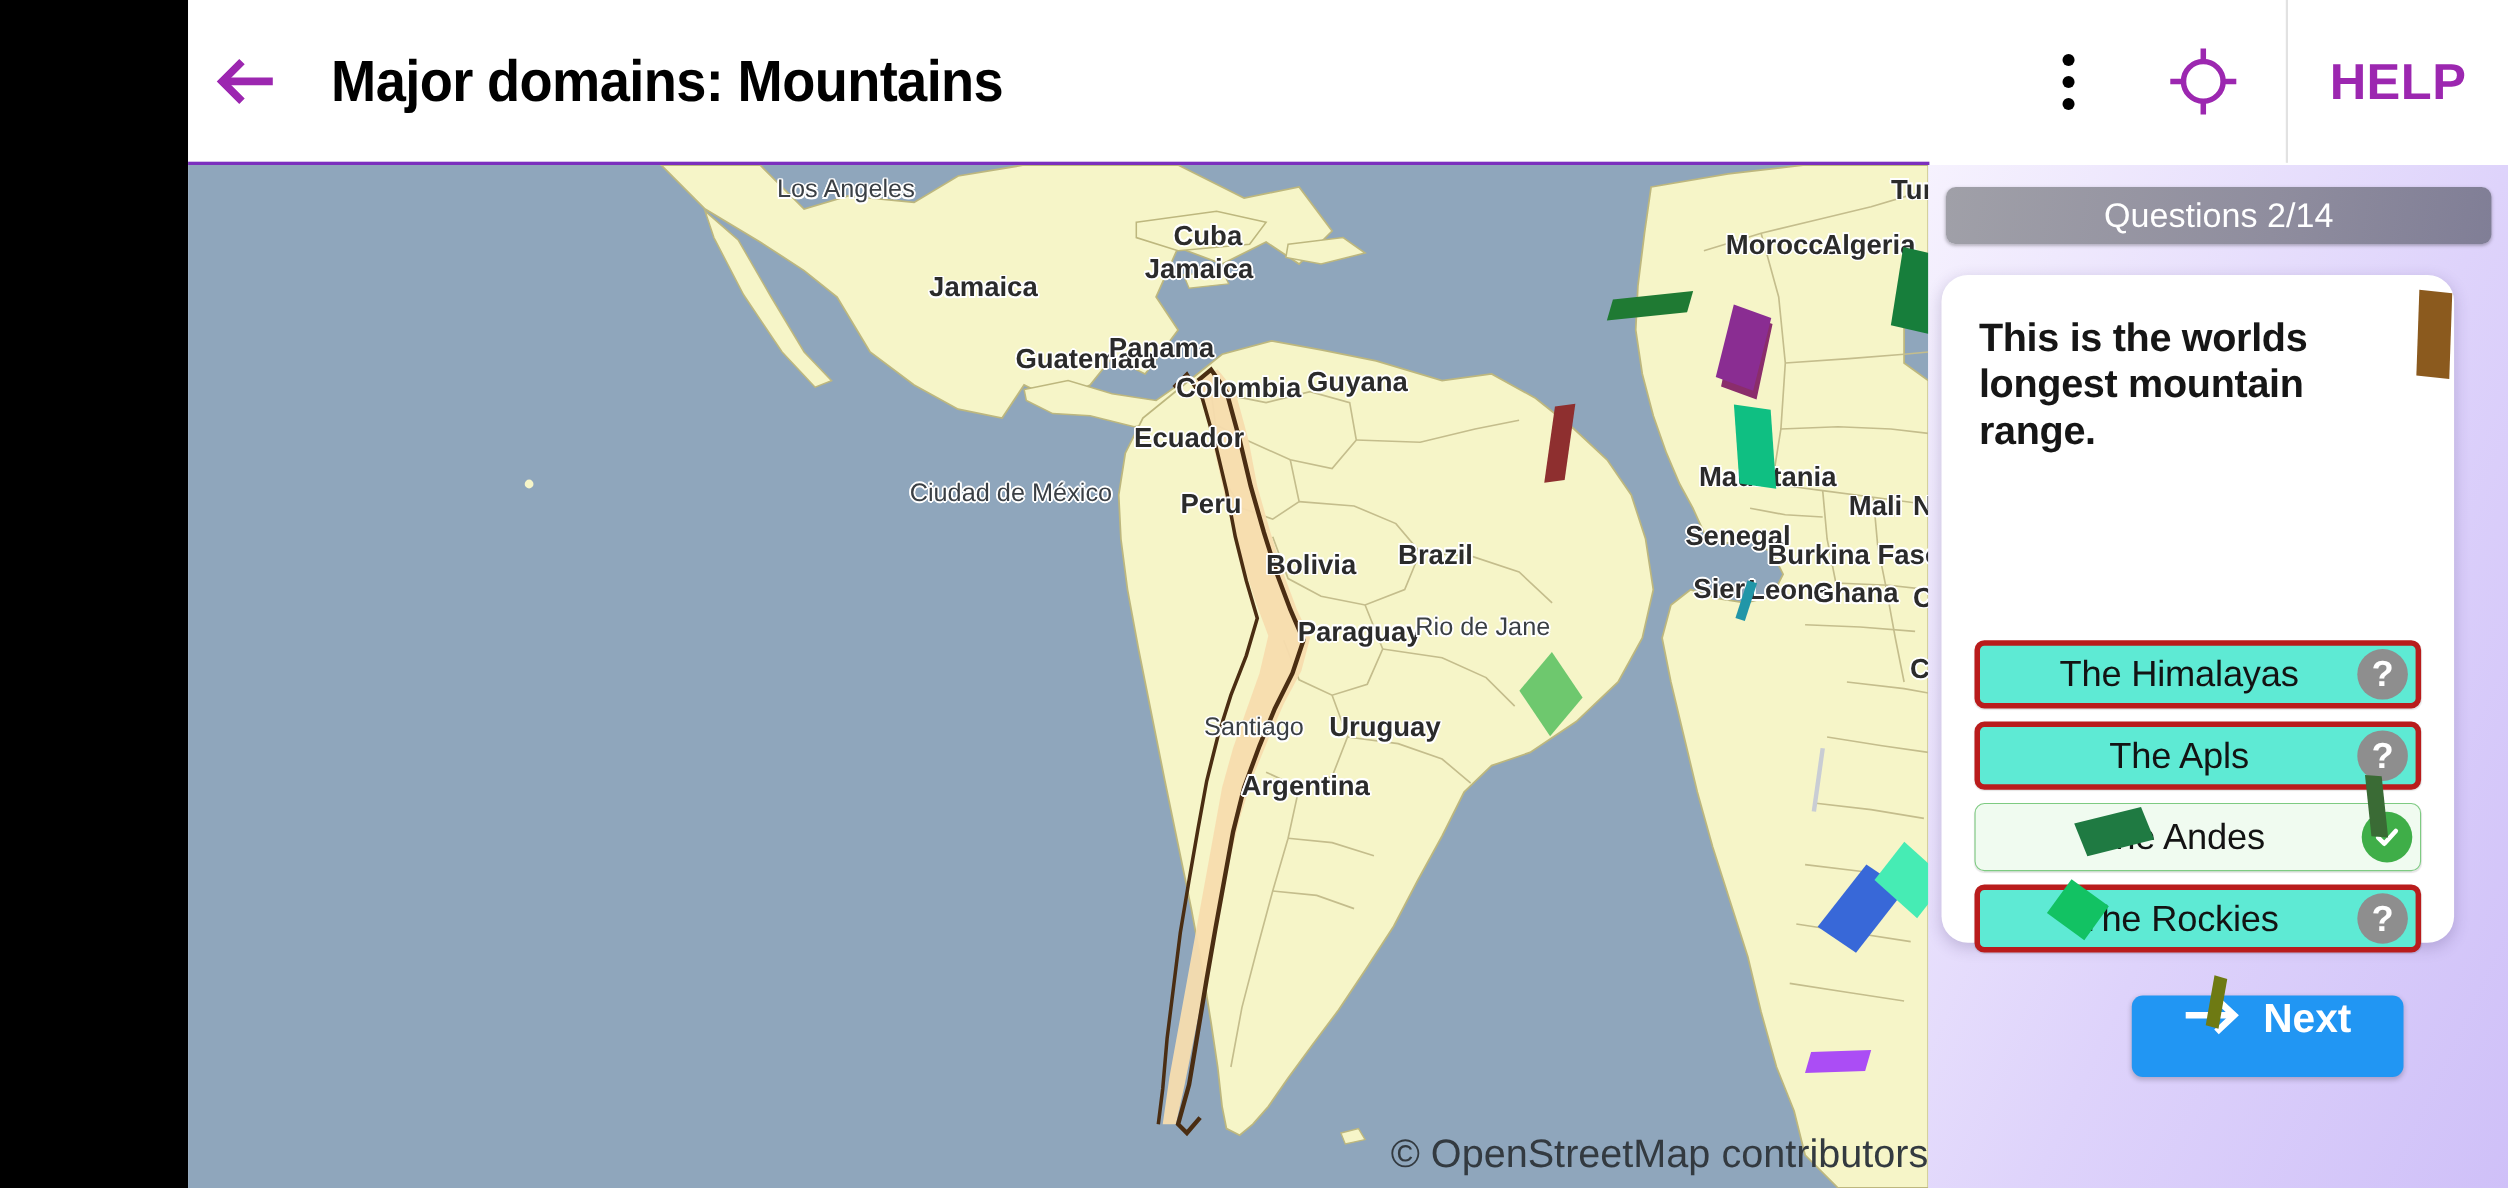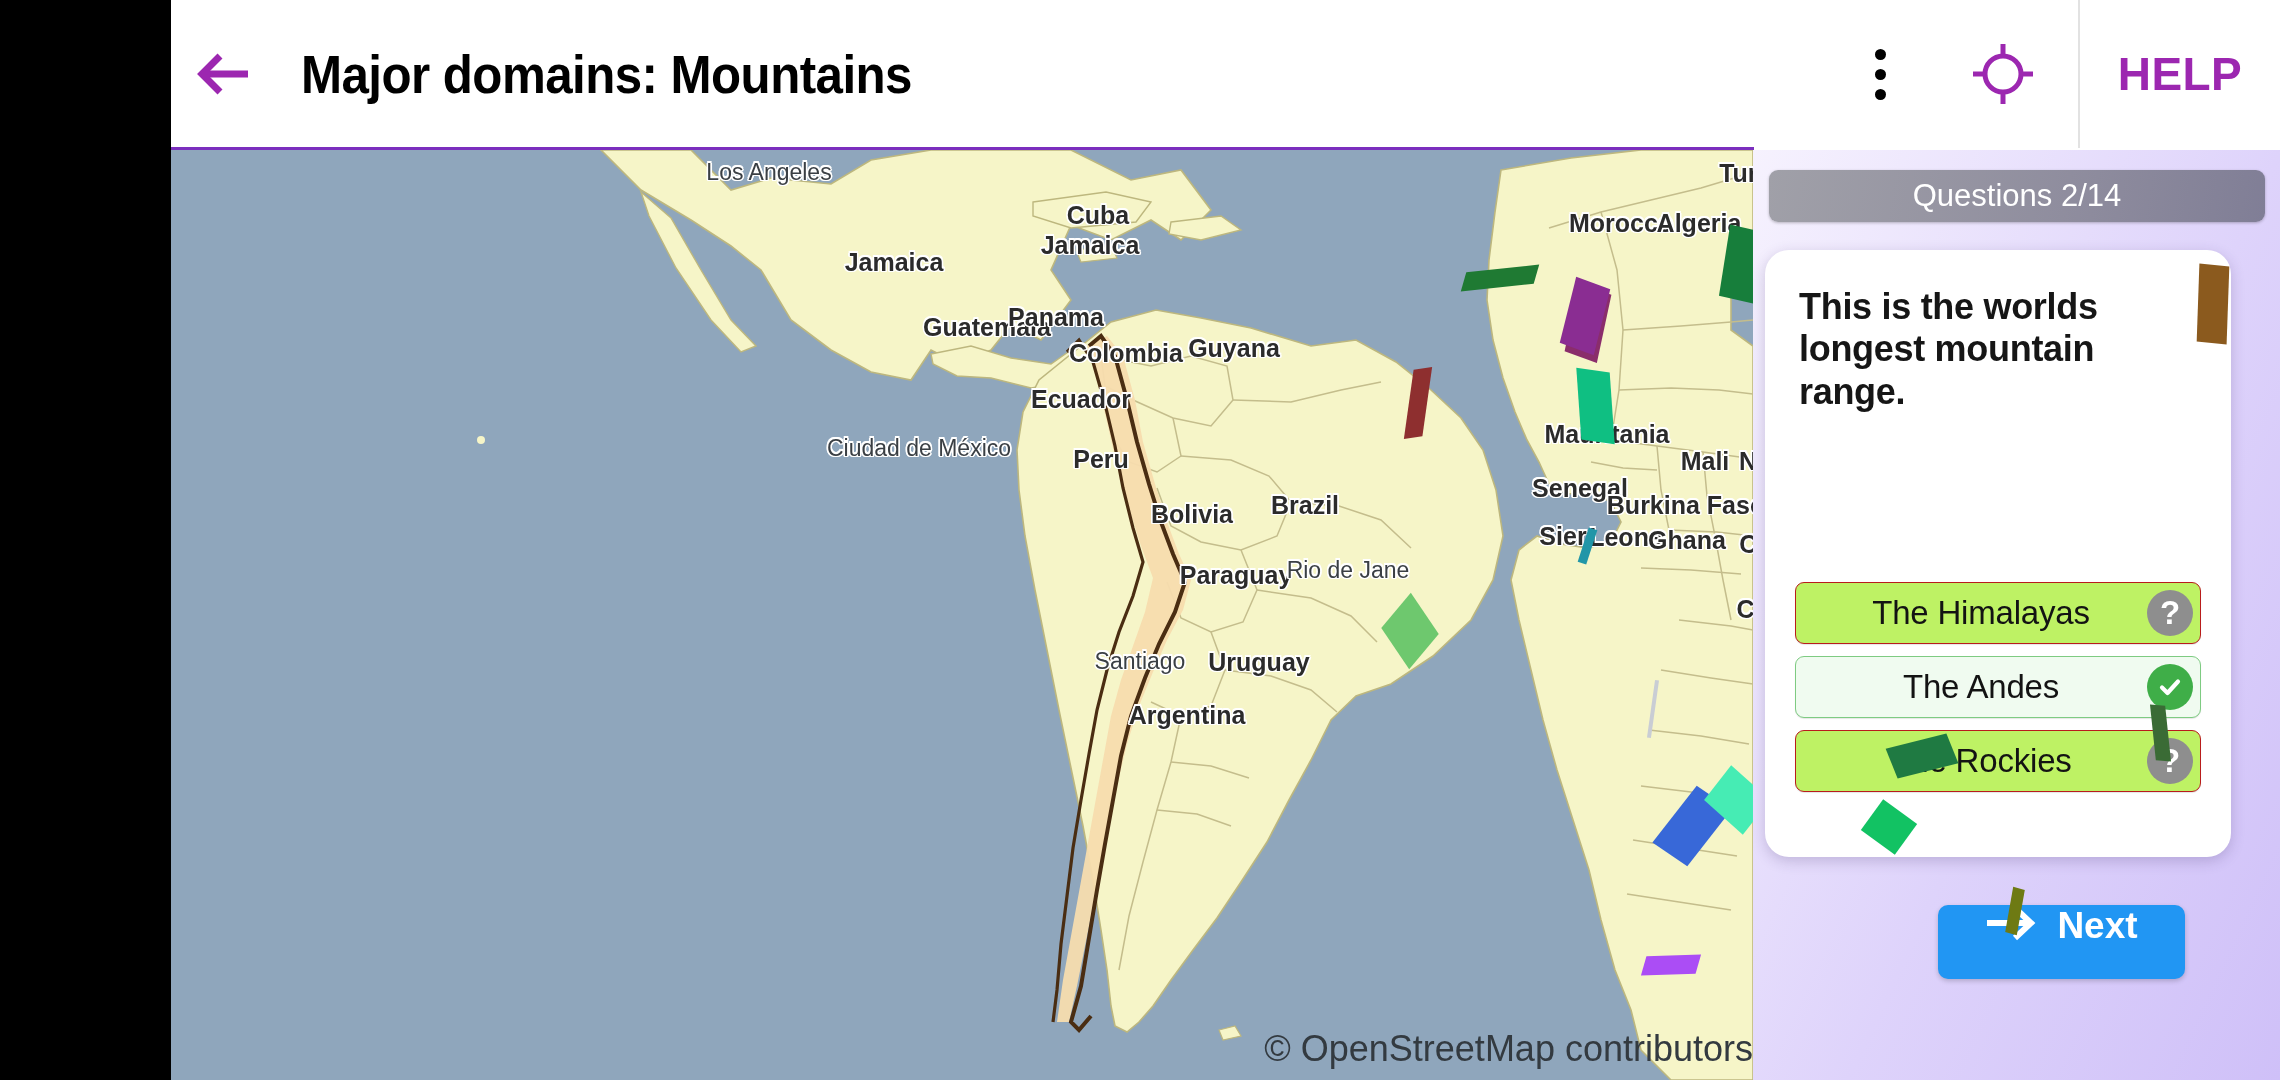--- a/index.html
+++ b/index.html
@@ -137,22 +137,22 @@
     line-height: 1.18; letter-spacing: -0.3px;
   }
   .options {
     position: absolute; left: 30px; top: 332px; width: 406px;
     display: flex; flex-direction: column; gap: 12px;
   }
   .opt {
     position: relative;
     height: 62px;
     border-radius: 9px;
-    background: #bef264;
-    border: 1px solid #b91c1c;
+    background: #5eead4;
+    border: 5px solid #b91c1c;
     display: flex; align-items: center; justify-content: center;
     cursor: pointer;
     box-shadow: 0 1px 1px rgba(0,0,0,0.10);
   }
   .opt.correct {
     background: #f0fbf0;
     border: 1px solid #7ecb82;
   }
   .opt-label {
     font-size: 33px; color: #131313; letter-spacing: -0.2px;
@@ -367,20 +367,24 @@
 
       <div class="qcount">Questions 2/14</div>
 
       <div class="card">
         <div class="question">This is the worlds longest mountain range.</div>
         <div class="options" id="options-list">
             <div class="opt">
               <span class="opt-label">The Himalayas</span>
               <span class="badge unknown"></span>
             </div>
+            <div class="opt">
+              <span class="opt-label">The Apls</span>
+              <span class="badge unknown"></span>
+            </div>
             <div class="opt correct">
               <span class="opt-label">The Andes</span>
               <span class="badge check">
                 <svg width="30" height="30" viewBox="0 0 30 30">
                   <path d="M7 15.5 L12.5 21 L23 9.5" stroke="#fff" stroke-width="4.2" fill="none" stroke-linecap="round" stroke-linejoin="round"></path>
                 </svg>
               </span>
             </div>
             <div class="opt">
               <span class="opt-label">The Rockies</span>

